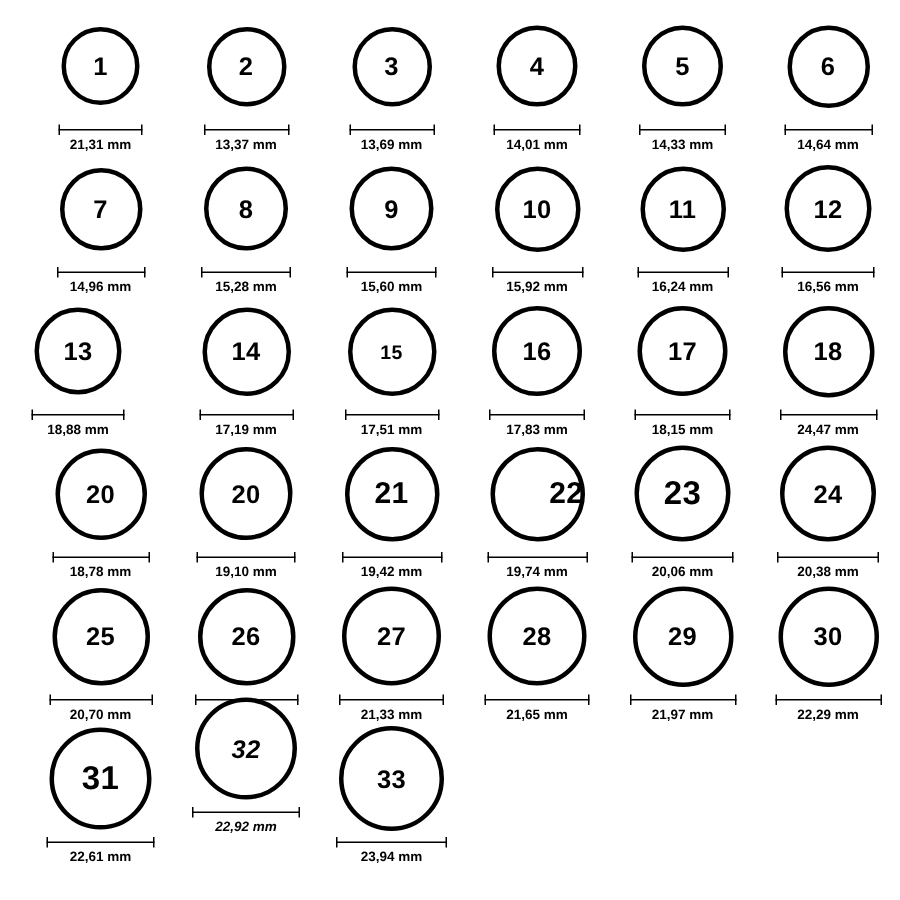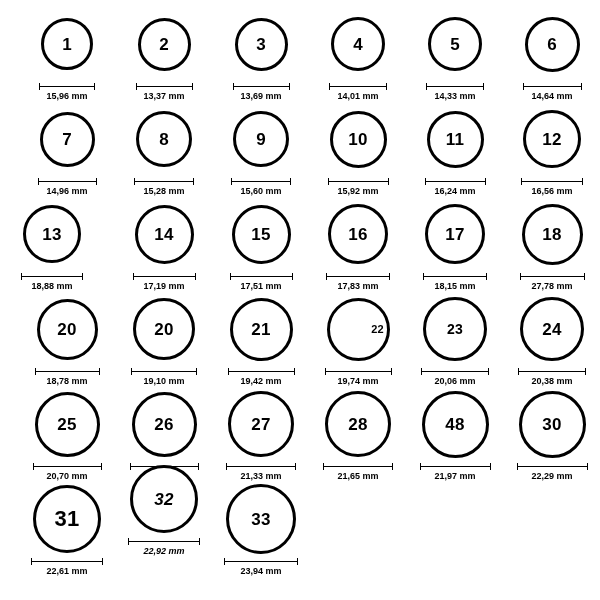--- a/index.html
+++ b/index.html
@@ -93,21 +93,21 @@
       <div class="ring-wrap" style="height: 66px;">
         <div class="ring" style="width: 52px; height: 52px;">
           <span class="ring-label" style="font-size: 17px;">1</span>
         </div>
       </div>
       <div class="dim">
         <div class="dim-line" style="width: 56px;">
           <span class="tick left"></span>
           <span class="tick right"></span>
         </div>
-        <div class="dim-text">15,96 mm</div>
+        <div class="dim-text">21,31 mm</div>
       </div>
     </div>
     <div class="cell" style="left: 114px; top: 11px;">
       <div class="ring-wrap" style="height: 66px;">
         <div class="ring" style="width: 53px; height: 53px;">
           <span class="ring-label" style="font-size: 17px;">2</span>
         </div>
       </div>
       <div class="dim">
         <div class="dim-line" style="width: 57px;">
@@ -281,21 +281,21 @@
         <div class="dim-line" style="width: 63px;">
           <span class="tick left"></span>
           <span class="tick right"></span>
         </div>
         <div class="dim-text">17,19 mm</div>
       </div>
     </div>
     <div class="cell" style="left: 211px; top: 201px;">
       <div class="ring-wrap" style="height: 66px;">
         <div class="ring" style="width: 59px; height: 59px;">
-          <span class="ring-label" style="font-size: 17px;">15</span>
+          <span class="ring-label" style="font-size: 13px;">15</span>
         </div>
       </div>
       <div class="dim">
         <div class="dim-line" style="width: 63px;">
           <span class="tick left"></span>
           <span class="tick right"></span>
         </div>
         <div class="dim-text">17,51 mm</div>
       </div>
     </div>
@@ -331,21 +331,21 @@
       <div class="ring-wrap" style="height: 66px;">
         <div class="ring" style="width: 61px; height: 61px;">
           <span class="ring-label" style="font-size: 17px;">18</span>
         </div>
       </div>
       <div class="dim">
         <div class="dim-line" style="width: 65px;">
           <span class="tick left"></span>
           <span class="tick right"></span>
         </div>
-        <div class="dim-text">27,78 mm</div>
+        <div class="dim-text">24,47 mm</div>
       </div>
     </div>
     <div class="cell" style="left: 17px; top: 296px;">
       <div class="ring-wrap" style="height: 66px;">
         <div class="ring" style="width: 61px; height: 61px;">
           <span class="ring-label" style="font-size: 17px;">20</span>
         </div>
       </div>
       <div class="dim">
         <div class="dim-line" style="width: 65px;">
@@ -365,49 +365,49 @@
         <div class="dim-line" style="width: 66px;">
           <span class="tick left"></span>
           <span class="tick right"></span>
         </div>
         <div class="dim-text">19,10 mm</div>
       </div>
     </div>
     <div class="cell" style="left: 211px; top: 296px;">
       <div class="ring-wrap" style="height: 66px;">
         <div class="ring" style="width: 63px; height: 63px;">
-          <span class="ring-label" style="font-size: 17px;">21</span>
+          <span class="ring-label" style="font-size: 20px;">21</span>
         </div>
       </div>
       <div class="dim">
         <div class="dim-line" style="width: 67px;">
           <span class="tick left"></span>
           <span class="tick right"></span>
         </div>
         <div class="dim-text">19,42 mm</div>
       </div>
     </div>
     <div class="cell" style="left: 308px; top: 296px;">
       <div class="ring-wrap" style="height: 66px;">
         <div class="ring" style="width: 63px; height: 63px;">
-          <span class="ring-label" style="font-size: 11px; margin-left: 39px;">22</span>
+          <span class="ring-label" style="font-size: 20px; margin-left: 39px;">22</span>
         </div>
       </div>
       <div class="dim">
         <div class="dim-line" style="width: 67px;">
           <span class="tick left"></span>
           <span class="tick right"></span>
         </div>
         <div class="dim-text">19,74 mm</div>
       </div>
     </div>
     <div class="cell" style="left: 405px; top: 296px;">
       <div class="ring-wrap" style="height: 66px;">
         <div class="ring" style="width: 64px; height: 64px;">
-          <span class="ring-label" style="font-size: 14px;">23</span>
+          <span class="ring-label" style="font-size: 22px;">23</span>
         </div>
       </div>
       <div class="dim">
         <div class="dim-line" style="width: 68px;">
           <span class="tick left"></span>
           <span class="tick right"></span>
         </div>
         <div class="dim-text">20,06 mm</div>
       </div>
     </div>
@@ -477,21 +477,21 @@
         <div class="dim-line" style="width: 70px;">
           <span class="tick left"></span>
           <span class="tick right"></span>
         </div>
         <div class="dim-text">21,65 mm</div>
       </div>
     </div>
     <div class="cell" style="left: 405px; top: 391px;">
       <div class="ring-wrap" style="height: 66px;">
         <div class="ring" style="width: 67px; height: 67px;">
-          <span class="ring-label" style="font-size: 17px;">48</span>
+          <span class="ring-label" style="font-size: 17px;">29</span>
         </div>
       </div>
       <div class="dim">
         <div class="dim-line" style="width: 71px;">
           <span class="tick left"></span>
           <span class="tick right"></span>
         </div>
         <div class="dim-text">21,97 mm</div>
       </div>
     </div>

